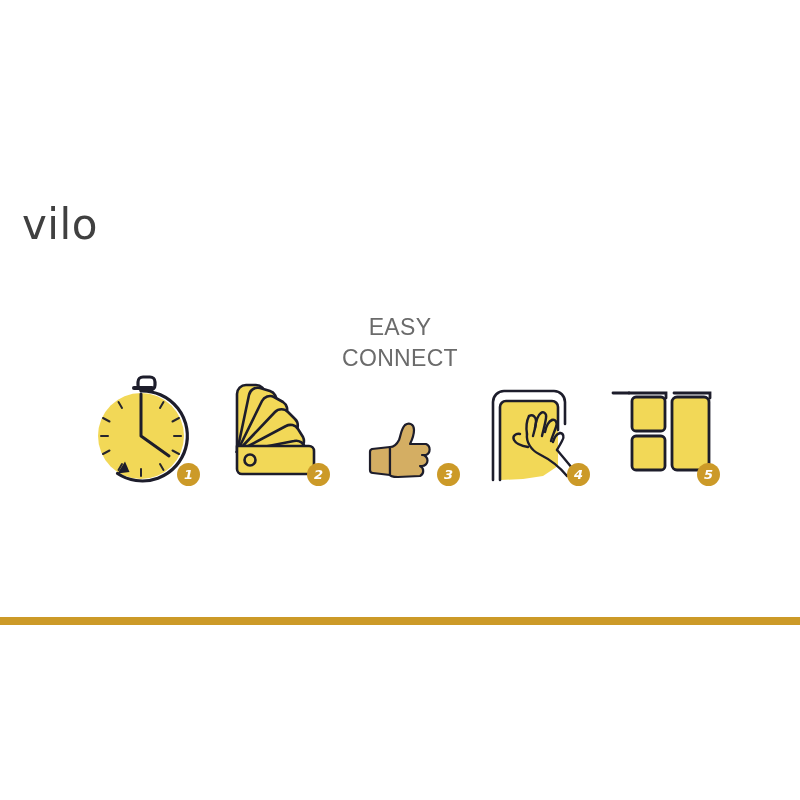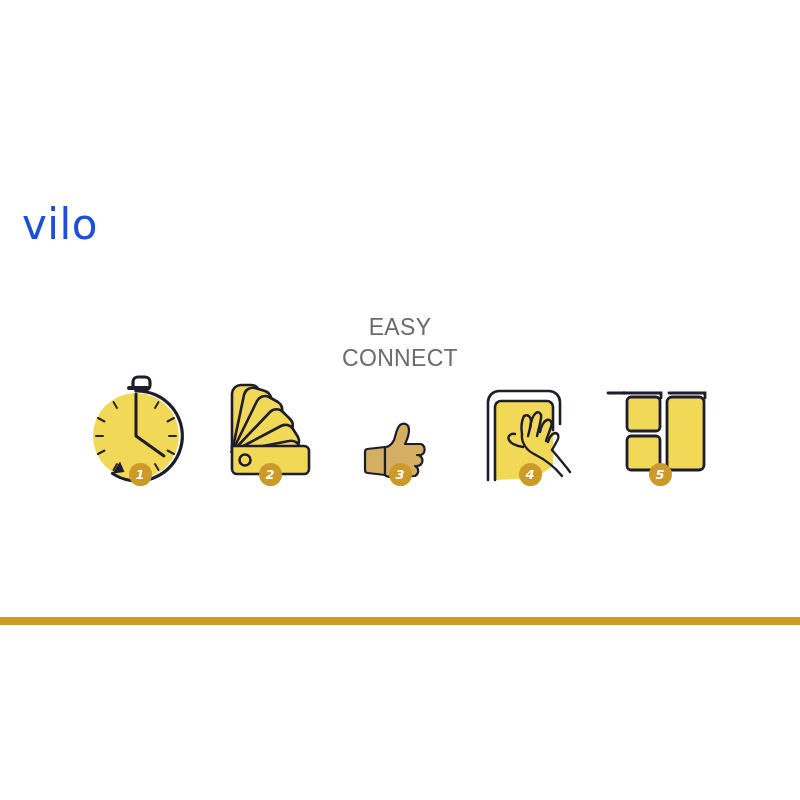--- a/index.html
+++ b/index.html
@@ -21,42 +21,42 @@
     left: 22px;
     top: 199px;
     width: 160px;
     height: 52px;
   }
   .brand-wordmark {
     font-family: "DejaVu Sans", sans-serif;
     font-size: 42px;
     line-height: 52px;
     letter-spacing: 0.5px;
-    color: #1d4ed8;
+    color: #404040;
     font-weight: 400;
   }
 
   
   .feature-strip {
     position: absolute;
     left: 80px;
     top: 300px;
     width: 640px;
     height: 200px;
     display: flex;
     align-items: flex-end;
     justify-content: space-between;
   }
   .feature-item {
     width: 120px;
     height: 200px;
     position: relative;
     display: flex;
     flex-direction: column;
-    align-items: center;
+    align-items: flex-end;
     justify-content: flex-end;
     text-decoration: underline;
   }
 
   .caption {
     position: absolute;
     top: 12px;
     left: 0;
     width: 100%;
     text-align: center;

